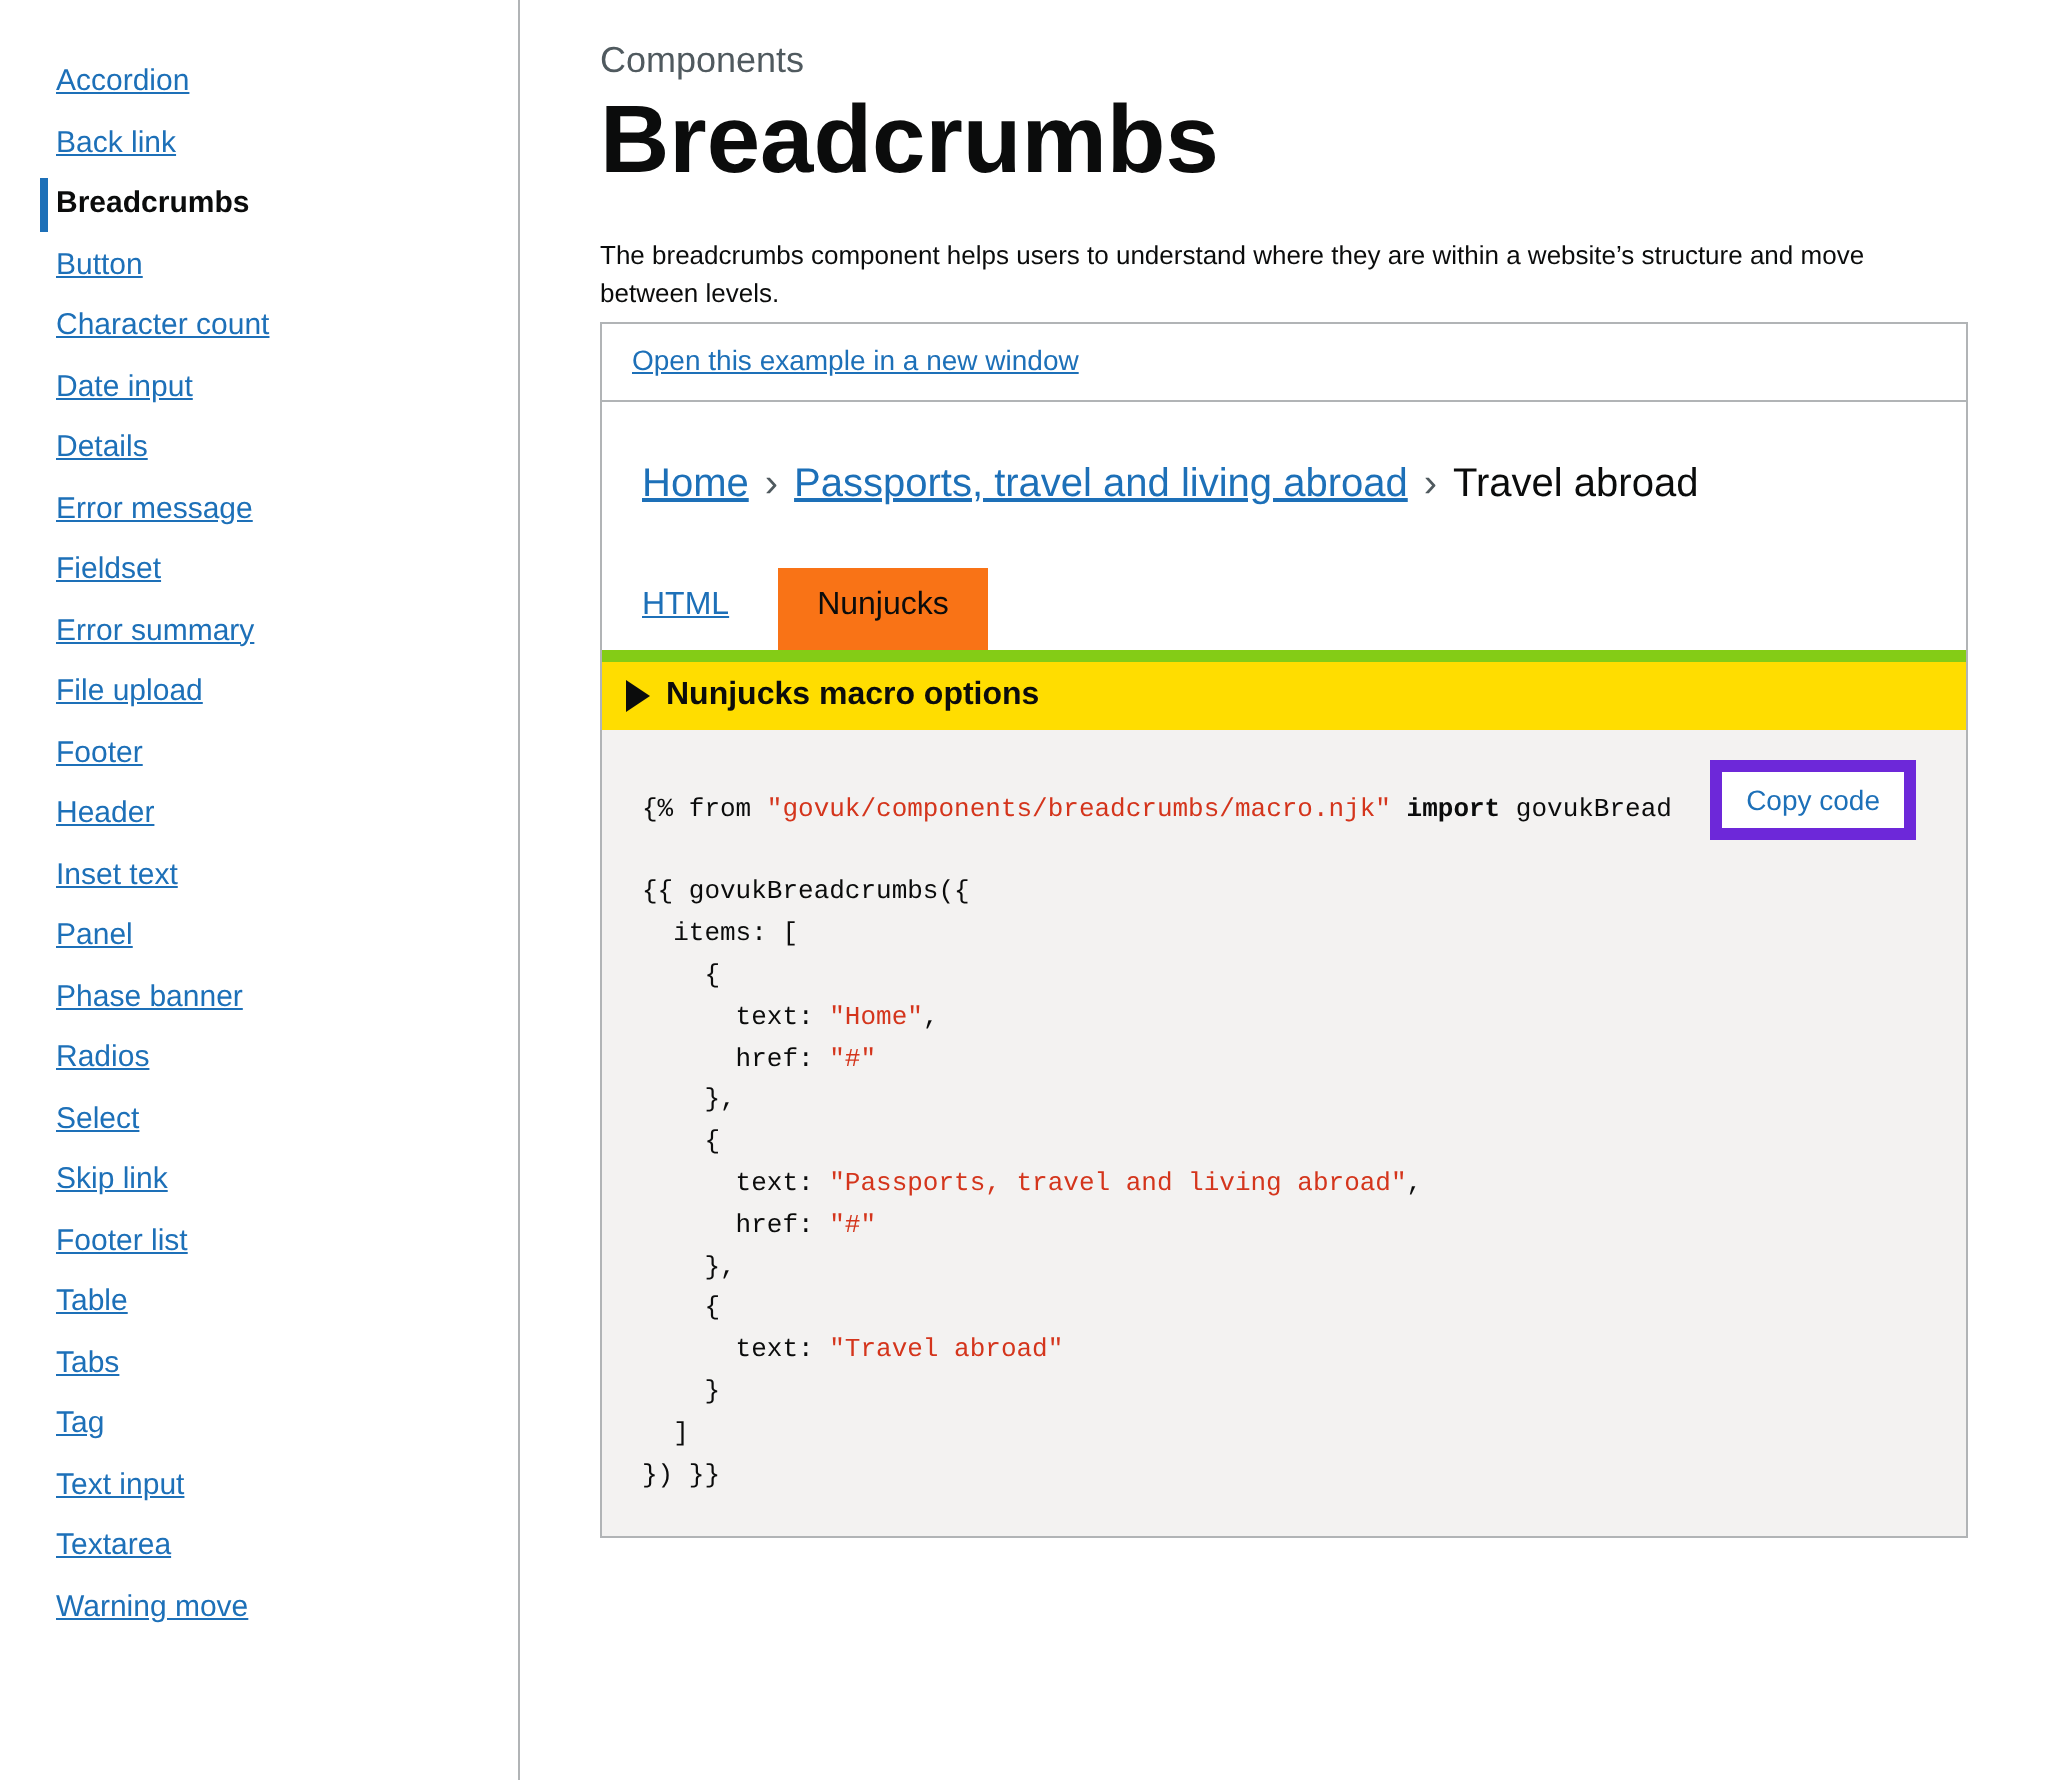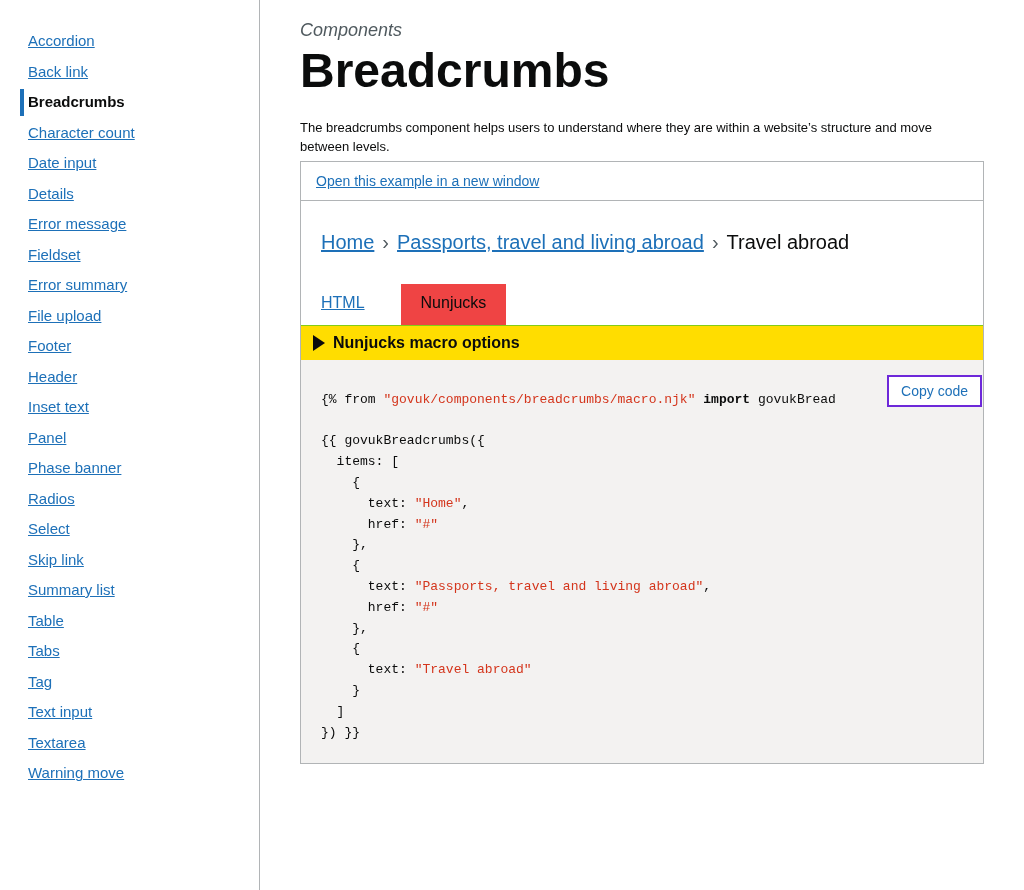--- a/index.html
+++ b/index.html
@@ -46,21 +46,20 @@
     .main-content {
       flex: 1;
       padding: 20px 40px 40px 40px;
       overflow-y: auto;
     }
 
     .page-section-label {
       font-size: 18px;
       color: #505a5f;
       margin-bottom: 4px;
-      font-style: italic;
     }
 
     .page-title {
       font-size: 48px;
       font-weight: 700;
       line-height: 1.1;
       margin-bottom: 20px;
     }
 
     .page-description {
@@ -106,41 +105,41 @@
     }
     .breadcrumbs-preview .separator {
       color: #505a5f;
     }
     .breadcrumbs-preview .current {
       color: #0b0c0c;
     }
 
     
     .tabs-container {
-      border-bottom: 1px solid #84cc16;
+      border-bottom: 6px solid #84cc16;
       display: flex;
-      gap: 16px;
+      gap: 4px;
       margin-top: 0;
     }
     .tab-btn {
       padding: 10px 20px;
       font-size: 16px;
       border: none;
       background: none;
       cursor: pointer;
       color: #0b0c0c;
       border-bottom: 3px solid transparent;
       font-family: inherit;
     }
     .tab-btn:first-child {
       color: #1d70b8;
       text-decoration: underline;
     }
     .tab-btn:last-child {
-      background: #ef4444;
+      background: #f97316;
       font-weight: normal;
     }
 
     
     .macro-options-banner {
       background: #ffdd00;
       padding: 8px 12px;
       display: flex;
       align-items: center;
       gap: 8px;
@@ -161,22 +160,22 @@
     
     .code-container {
       background: #f3f2f1;
       padding: 20px;
       position: relative;
     }
 
     .copy-code-btn {
       position: absolute;
       top: 15px;
-      right: 1px;
-      border: 2px solid #6d28d9;
+      right: 25px;
+      border: 6px solid #6d28d9;
       background: #fff;
       color: #1d70b8;
       padding: 6px 12px;
       font-size: 14px;
       cursor: pointer;
       font-family: inherit;
     }
 
     .code-block {
       font-family: "Courier New", Courier, monospace;
@@ -199,20 +198,23 @@
     <li>
         <a href="#">Accordion</a>
       </li>
     <li>
         <a href="#">Back link</a>
       </li>
     <li class="active">
         <a href="#">Breadcrumbs</a>
       </li>
     <li>
+        <a href="#">Button</a>
+      </li>
+    <li>
         <a href="#">Character count</a>
       </li>
     <li>
         <a href="#">Date input</a>
       </li>
     <li>
         <a href="#">Details</a>
       </li>
     <li>
         <a href="#">Error message</a>
@@ -244,21 +246,21 @@
     <li>
         <a href="#">Radios</a>
       </li>
     <li>
         <a href="#">Select</a>
       </li>
     <li>
         <a href="#">Skip link</a>
       </li>
     <li>
-        <a href="#">Summary list</a>
+        <a href="#">Footer list</a>
       </li>
     <li>
         <a href="#">Table</a>
       </li>
     <li>
         <a href="#">Tabs</a>
       </li>
     <li>
         <a href="#">Tag</a>
       </li>

